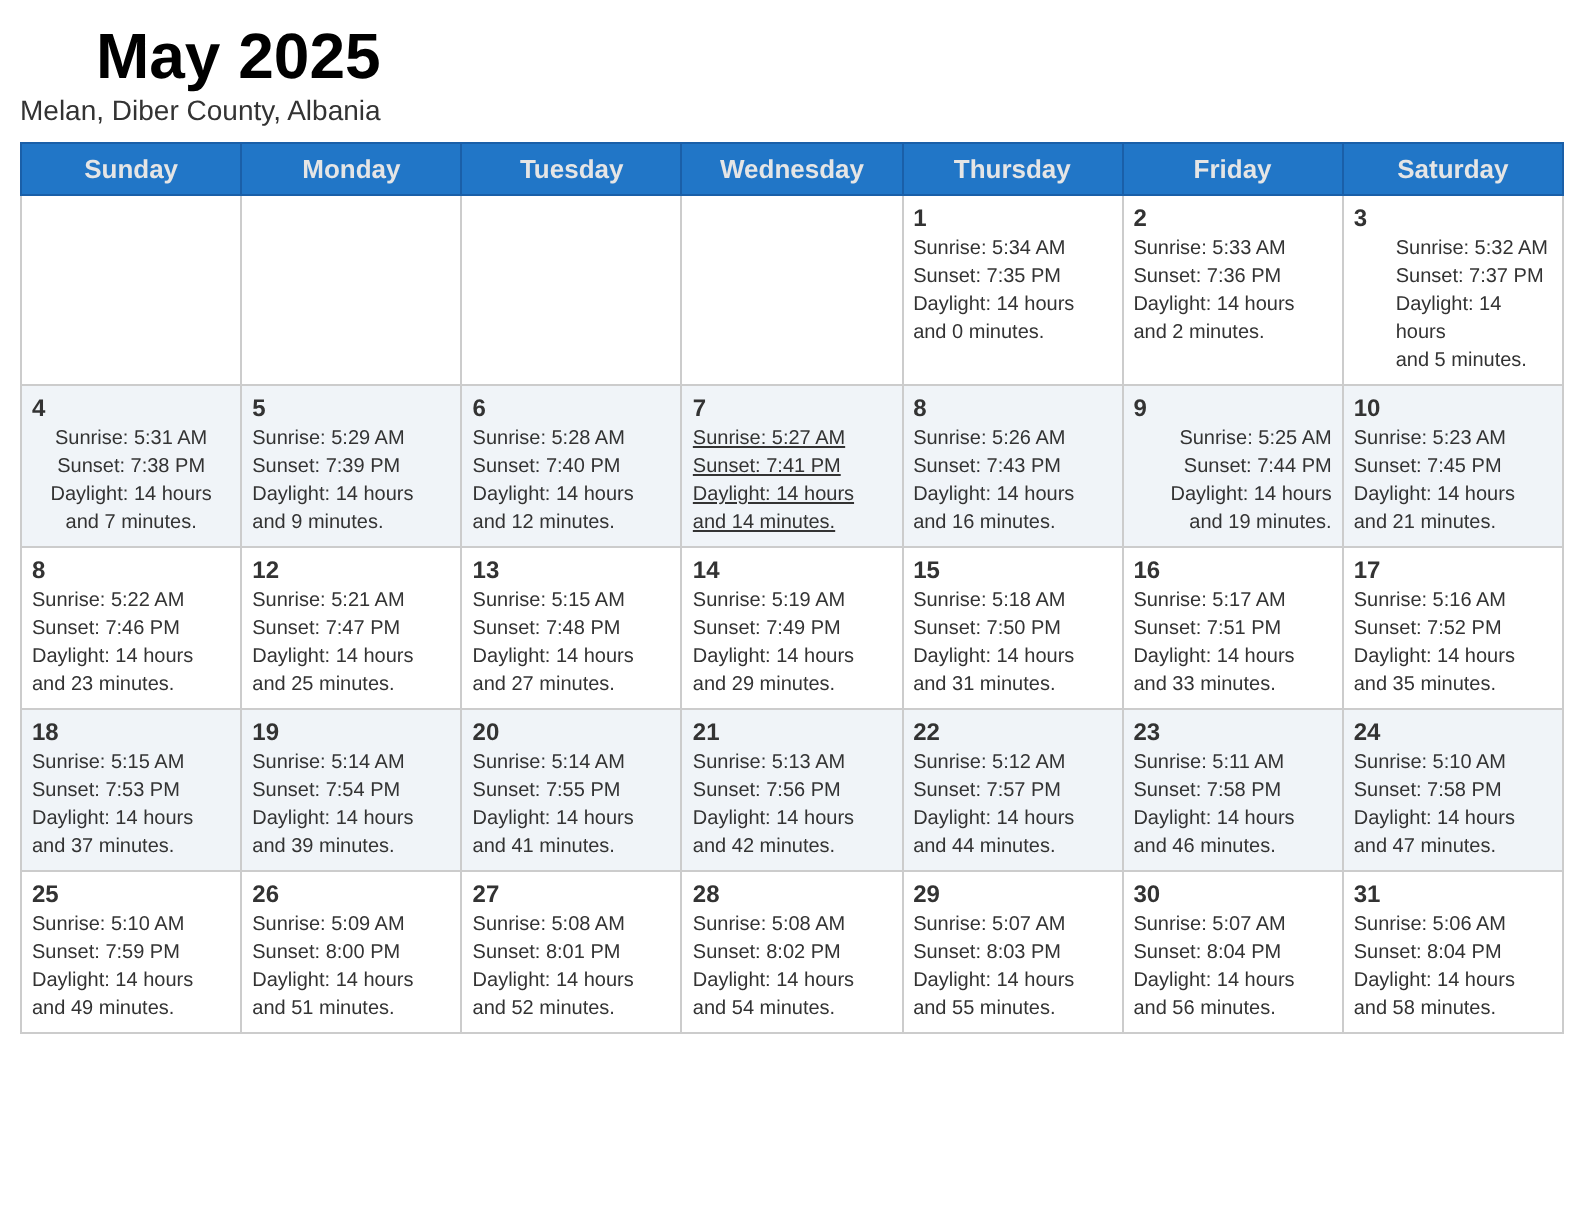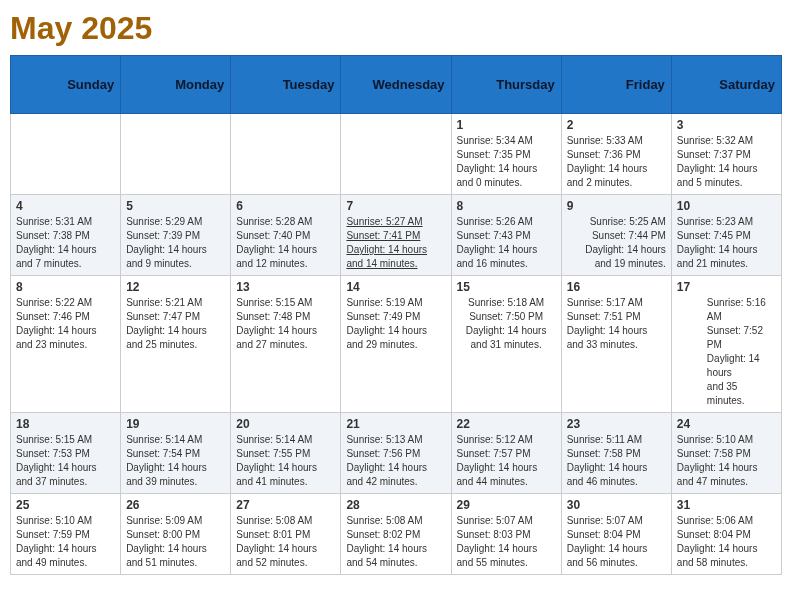--- a/index.html
+++ b/index.html
@@ -31,36 +31,36 @@
     .logo-icon {
       width: 28px;
       height: 28px;
     }
     .title-block {
       text-align: right;
     }
     .month-title {
       font-size: 32px;
       font-weight: bold;
-      color: #a16207;
+      color: #000000;
     }
     .subtitle {
       font-size: 14px;
       color: #333;
     }
     .calendar {
       width: 100%;
       border-collapse: collapse;
       border: 1px solid #ccc;
     }
     .calendar th {
       background: #2176c7;
-      color: #0f172a;
-      text-align: right;
-      padding: 21px 6px;
+      color: #e5e5e5;
+      text-align: center;
+      padding: 5px 6px;
       font-size: 13px;
       font-weight: bold;
       border: 1px solid #1a5fa8;
     }
     .calendar td {
       vertical-align: top;
       border: 1px solid #ccc;
       padding: 4px 5px;
       width: 110px;
       min-height: 80px;
@@ -85,20 +85,21 @@
     .empty-cell {
       background: #fff !important;
     }
   </style>
 </head>
 <body>
 
 <div class="header">
   <div class="title-block">
     <div class="month-title">May 2025</div>
+    <div class="subtitle">Melan, Diber County, Albania</div>
   </div>
 </div>
 
 <table class="calendar">
   <thead>
     <tr>
     <th>Sunday</th>
         <th>Monday</th>
         <th>Tuesday</th>
         <th>Wednesday</th>
@@ -122,30 +123,30 @@
         </td>
         <td>
           <span class="day-number">2</span>
           <div class="day-info" style="white-space: pre-line;">Sunrise: 5:33 AM
 Sunset: 7:36 PM
 Daylight: 14 hours
 and 2 minutes.</div>
         </td>
         <td>
           <span class="day-number">3</span>
-          <div class="day-info" style="white-space: pre-line;">Sunrise: 5:32 AM
+          <div class="day-info" style="white-space: pre-line; margin-left: 21px;">Sunrise: 5:32 AM
 Sunset: 7:37 PM
 Daylight: 14 hours
 and 5 minutes.</div>
         </td>
       </tr>
       <tr>
         <td>
           <span class="day-number">4</span>
-          <div class="day-info" style="white-space: pre-line;">Sunrise: 5:31 AM
+          <div class="day-info" style="white-space: pre-line; text-align: center;">Sunrise: 5:31 AM
 Sunset: 7:38 PM
 Daylight: 14 hours
 and 7 minutes.</div>
         </td>
         <td>
           <span class="day-number">5</span>
           <div class="day-info" style="white-space: pre-line;">Sunrise: 5:29 AM
 Sunset: 7:39 PM
 Daylight: 14 hours
 and 9 minutes.</div>
@@ -210,35 +211,35 @@
         </td>
         <td>
           <span class="day-number">14</span>
           <div class="day-info" style="white-space: pre-line;">Sunrise: 5:19 AM
 Sunset: 7:49 PM
 Daylight: 14 hours
 and 29 minutes.</div>
         </td>
         <td>
           <span class="day-number">15</span>
-          <div class="day-info" style="white-space: pre-line; text-align: center;">Sunrise: 5:18 AM
+          <div class="day-info" style="white-space: pre-line;">Sunrise: 5:18 AM
 Sunset: 7:50 PM
 Daylight: 14 hours
 and 31 minutes.</div>
         </td>
         <td>
           <span class="day-number">16</span>
           <div class="day-info" style="white-space: pre-line;">Sunrise: 5:17 AM
 Sunset: 7:51 PM
 Daylight: 14 hours
 and 33 minutes.</div>
         </td>
         <td>
           <span class="day-number">17</span>
-          <div class="day-info" style="white-space: pre-line; margin-left: 30px;">Sunrise: 5:16 AM
+          <div class="day-info" style="white-space: pre-line;">Sunrise: 5:16 AM
 Sunset: 7:52 PM
 Daylight: 14 hours
 and 35 minutes.</div>
         </td>
       </tr>
       <tr>
         <td>
           <span class="day-number">18</span>
           <div class="day-info" style="white-space: pre-line;">Sunrise: 5:15 AM
 Sunset: 7:53 PM

